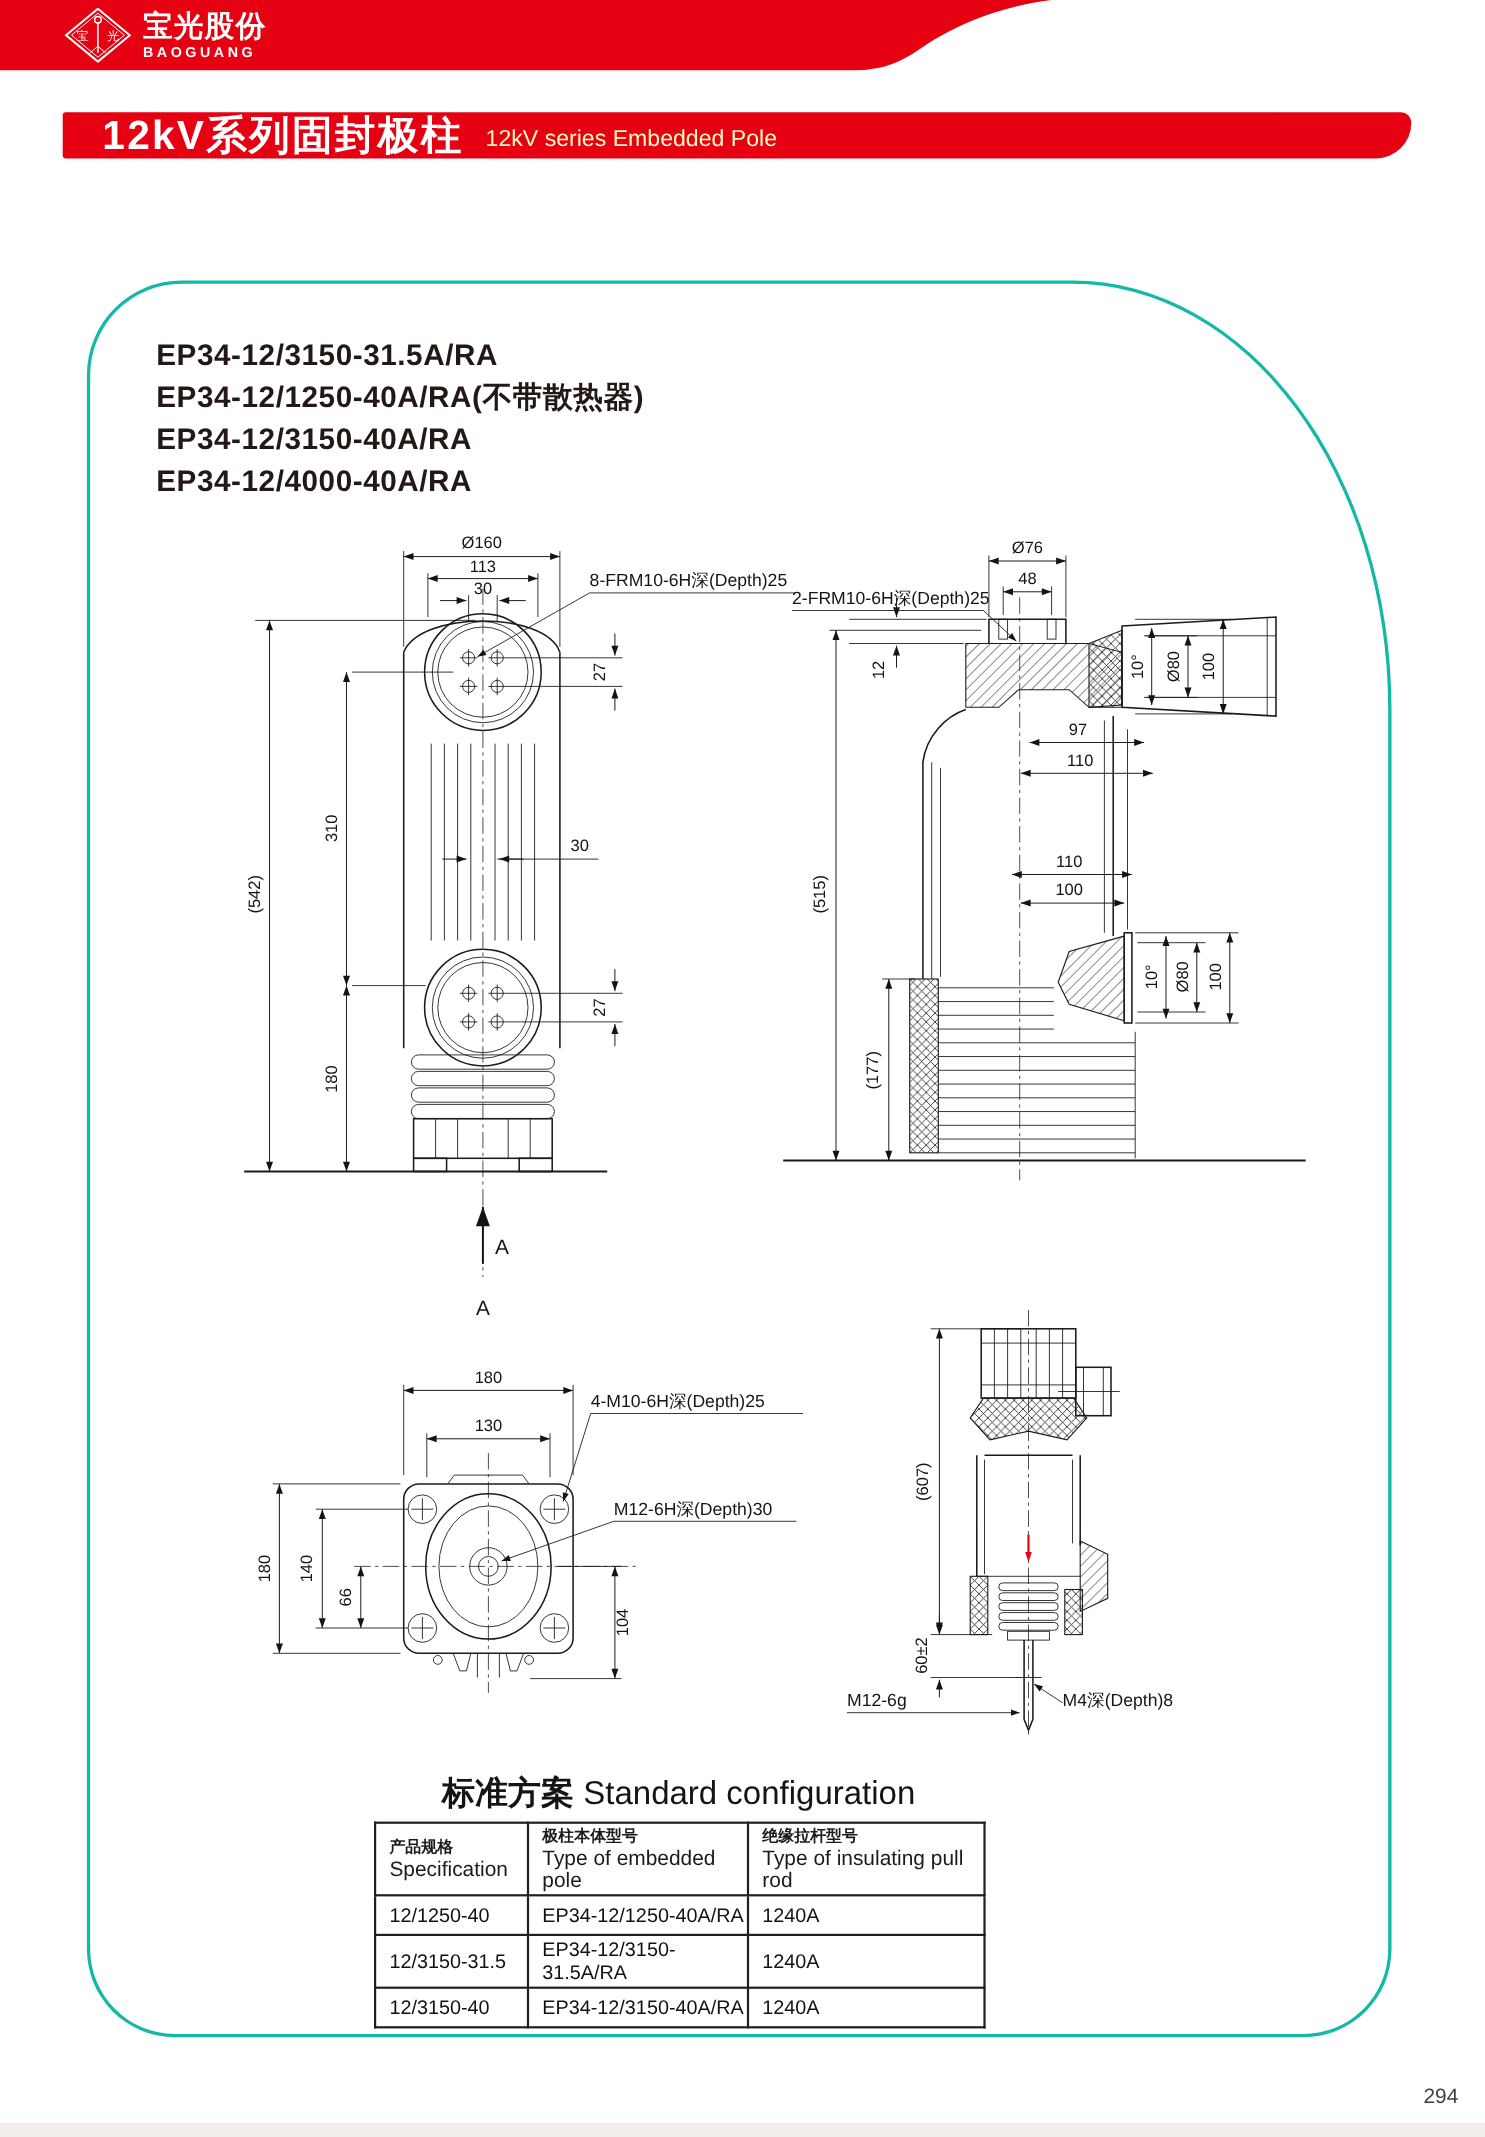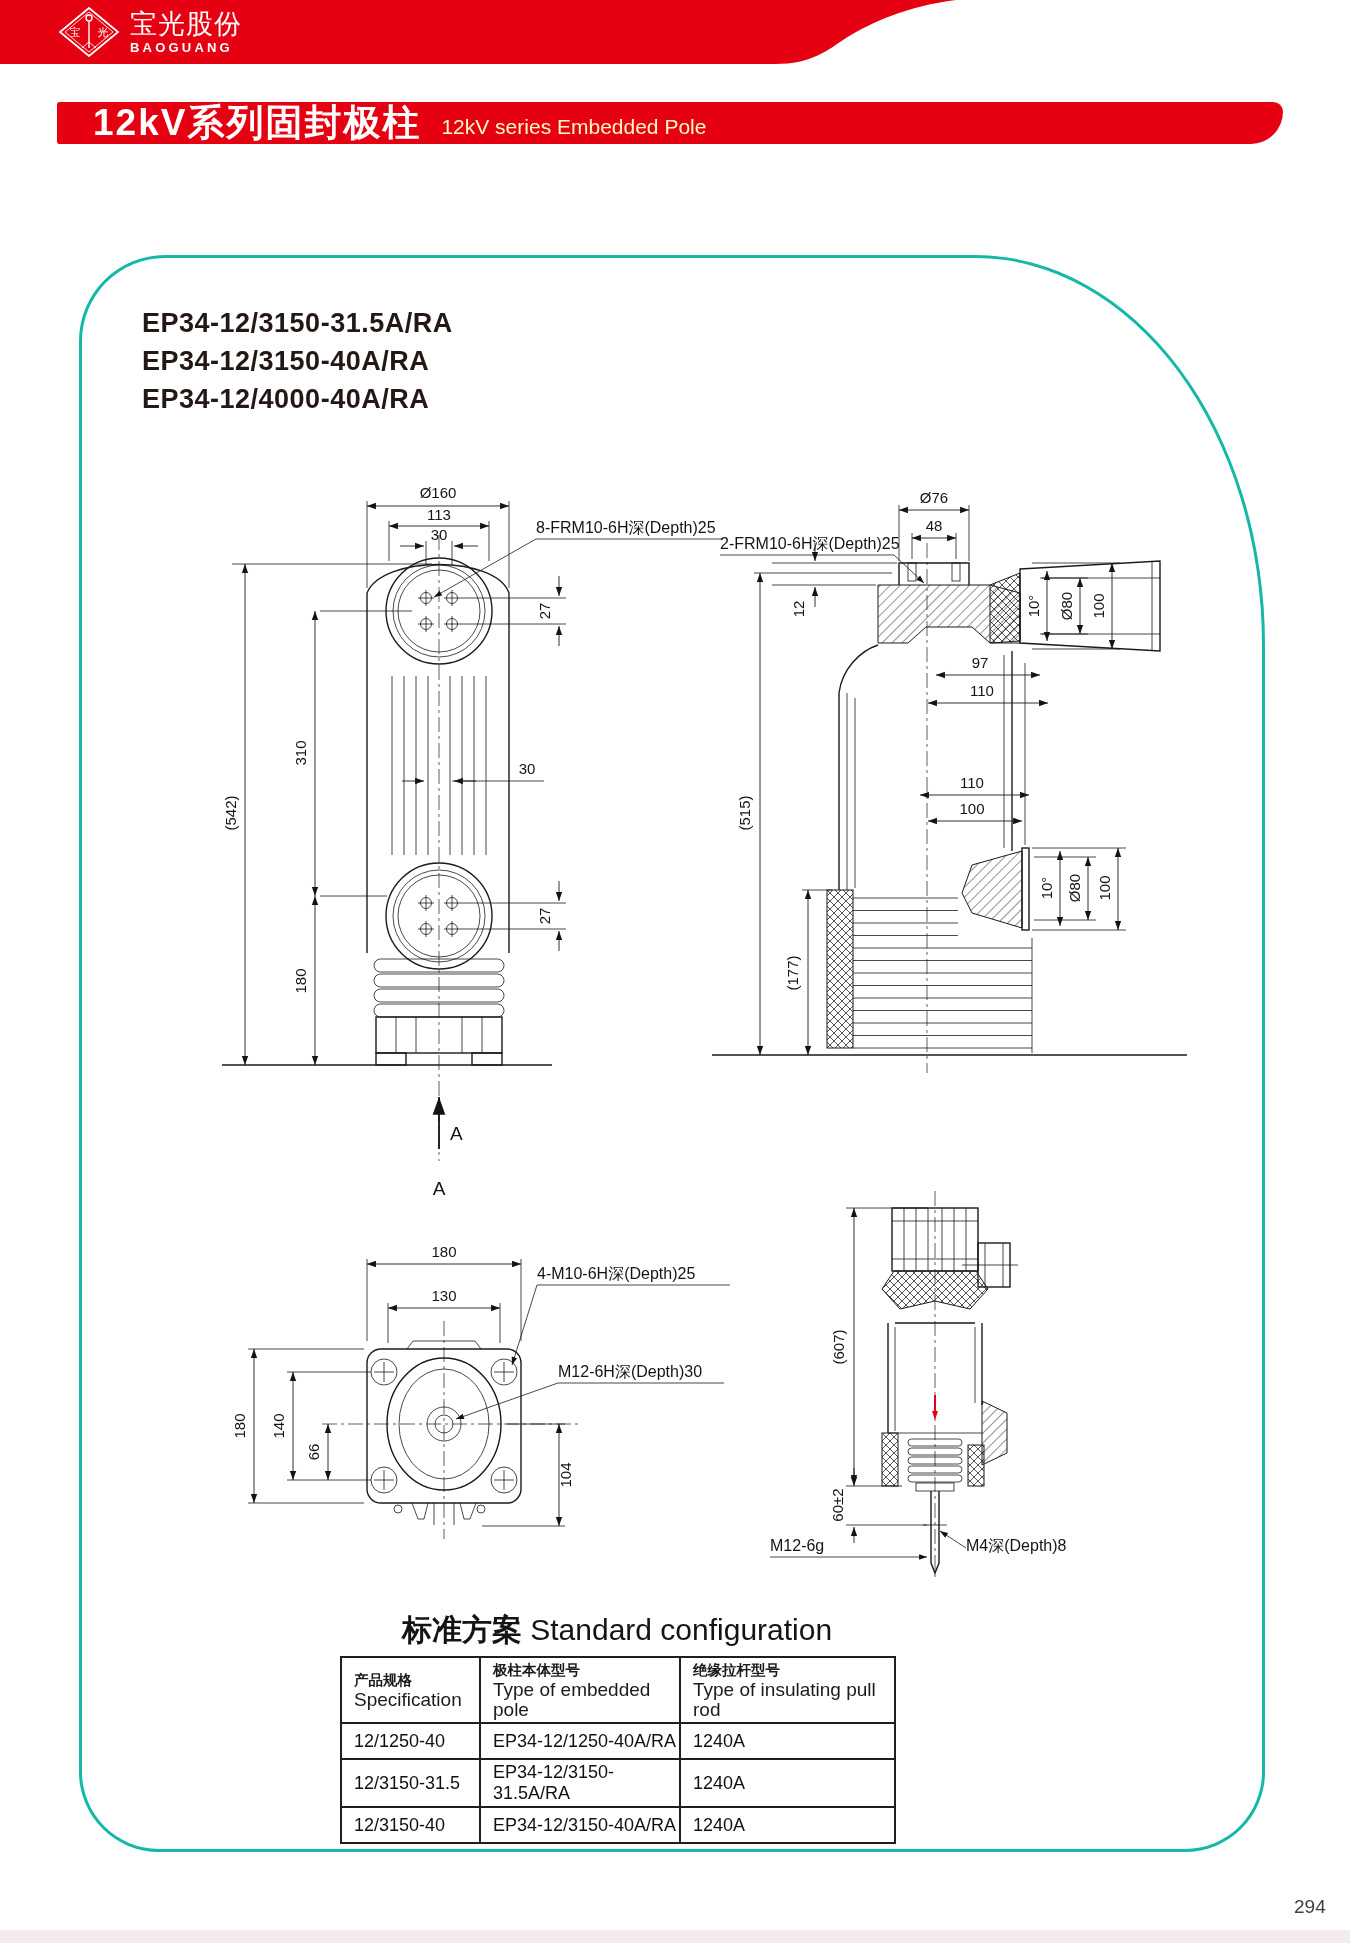--- a/index.html
+++ b/index.html
@@ -2,21 +2,21 @@
 <html><head>
 <meta charset="utf-8">
 <style>
   html,body{margin:0;padding:0;background:#fff;}
   .page{position:relative;width:1350px;height:1943px;background:#fff;overflow:hidden;
         font-family:"Liberation Sans",sans-serif;color:#1b1b1b;}
   
   .banner{position:absolute;left:0;top:0;width:1350px;height:64px;}
   .brand{position:absolute;left:58px;top:7px;display:flex;align-items:center;gap:10px;}
   .brand-text{display:flex;flex-direction:column;line-height:1;}
-  .brand-zh{color:#fff;font-size:27px;font-weight:normal;letter-spacing:1px;}
+  .brand-zh{color:#fff;font-size:27px;font-weight:bold;letter-spacing:1px;}
   .brand-en{color:#fff;font-size:13px;font-weight:bold;letter-spacing:3.2px;margin-top:3px;}
   
   .title-bar{position:absolute;left:57px;top:102px;width:1226px;height:42px;background:#e50012;
              border-radius:4px 14px 46px 4px;display:flex;align-items:center;padding-left:36px;box-sizing:border-box;}
   .title-zh{color:#fff;font-size:37px;font-weight:bold;letter-spacing:2px;}
   .title-en{color:#fef9c3;font-size:21px;margin-left:20px;margin-top:8px;}
   
   .content-box{position:absolute;left:79px;top:255px;width:1186px;height:1597px;
                border:3px solid #14b8a6;box-sizing:border-box;
                border-radius:86px 290px 80px 80px / 86px 390px 80px 80px;}
@@ -77,20 +77,21 @@
 
   <div class="title-bar">
     <span class="title-zh">12kV系列固封极柱</span>
     <span class="title-en">12kV series Embedded Pole</span>
   </div>
 
   <div class="content-box">
 
     <div class="models">
       <div class="model-line">EP34-12/3150-31.5A/RA</div>
+      <div class="model-line">EP34-12/1250-40A/RA(不带散热器)</div>
       <div class="model-line">EP34-12/3150-40A/RA</div>
       <div class="model-line">EP34-12/4000-40A/RA</div>
     </div>
 
     <svg class="drawings" width="1186" height="1215" viewBox="0 0 1186 1215">
       <defs>
         <marker id="ar" viewBox="0 0 10 8" refX="9.5" refY="4" markerWidth="11" markerHeight="9" orient="auto-start-reverse">
           <path d="M0.5,0.8 L9.5,4 L0.5,7.2 Z" fill="#141414"></path>
         </marker>
         <pattern id="h1" width="7" height="7" patternUnits="userSpaceOnUse" patternTransform="rotate(45)">

